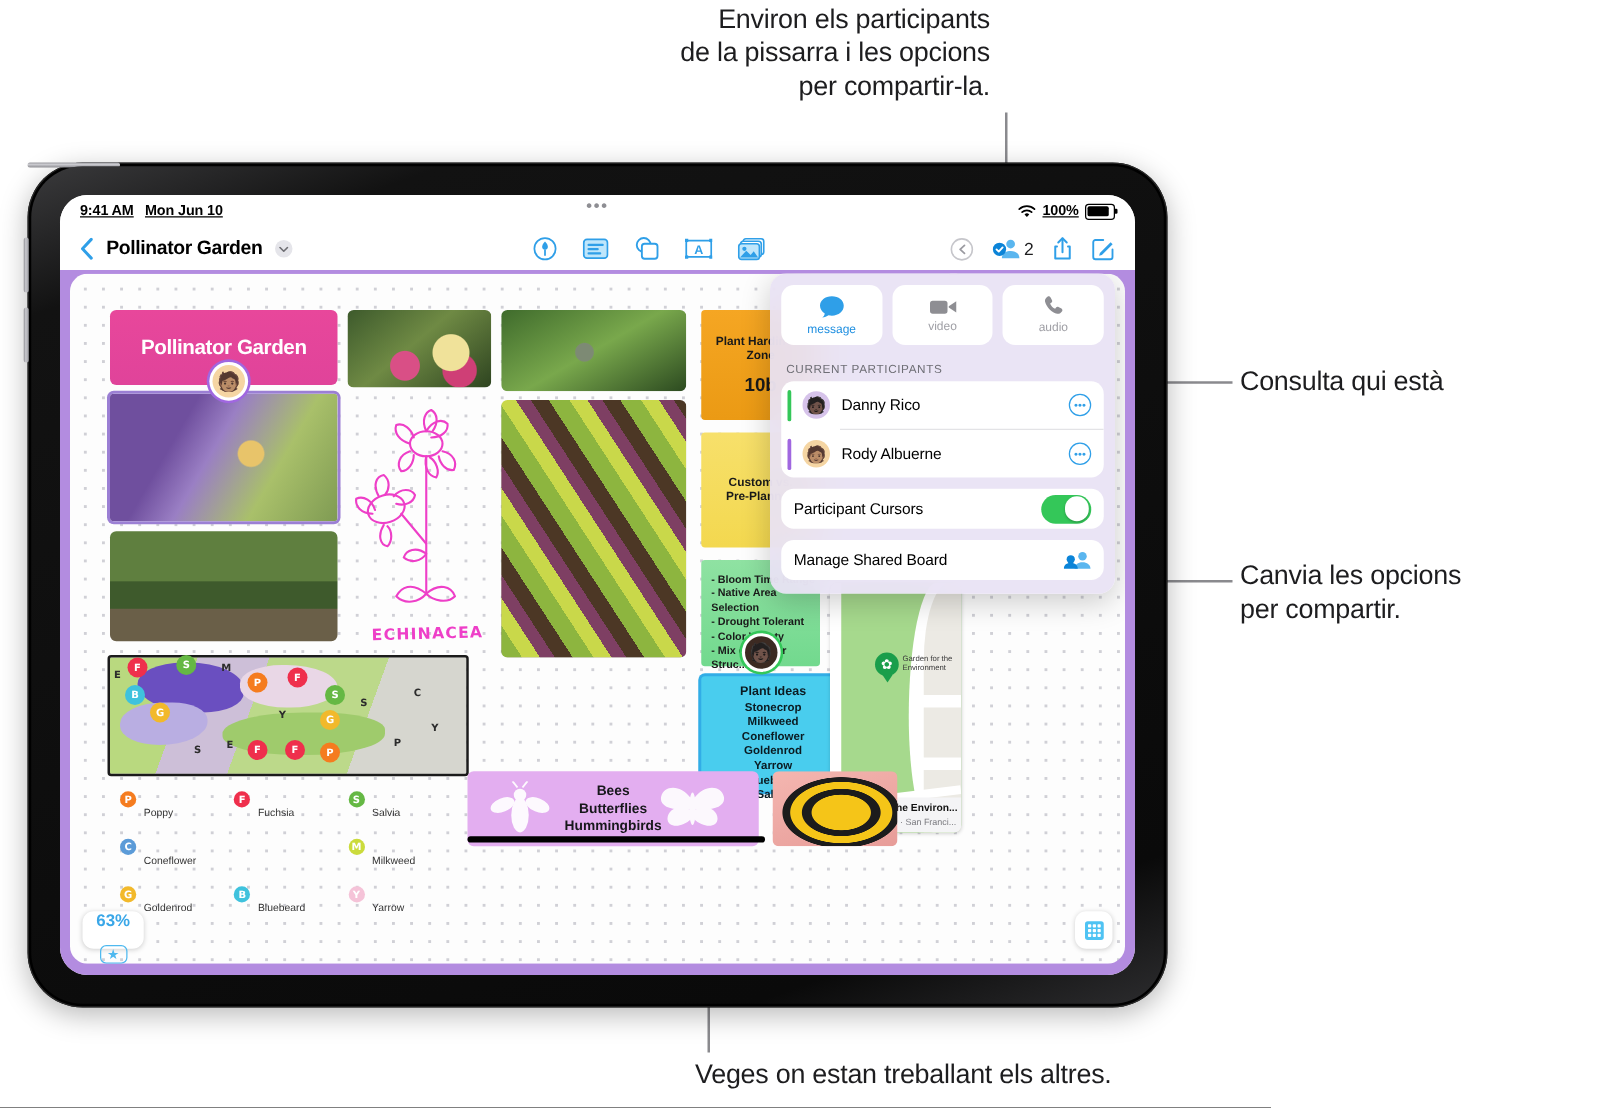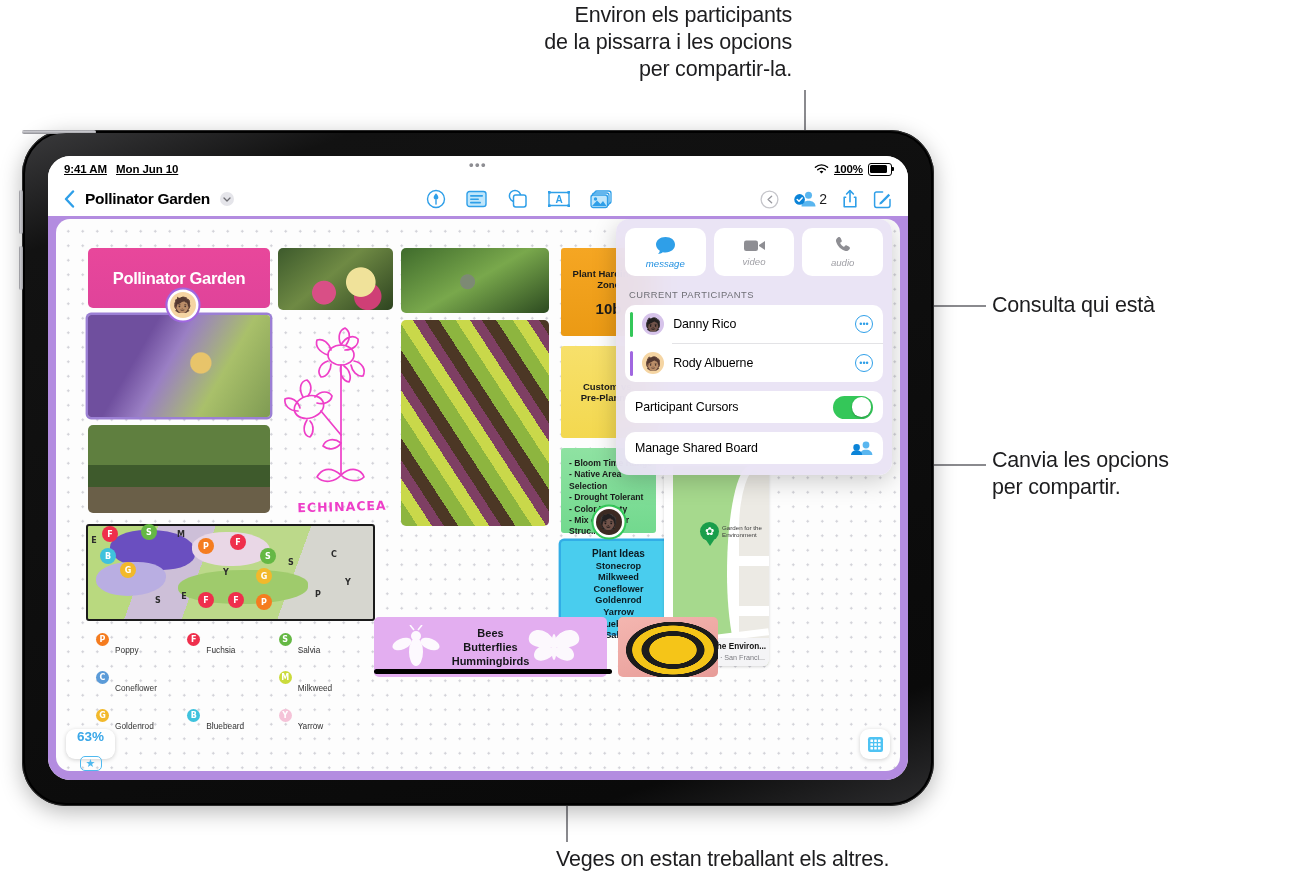--- a/index.html
+++ b/index.html
@@ -128,21 +128,21 @@
     background:#fff;box-shadow:0 1px 4px rgba(0,0,0,.18);display:flex;align-items:center;
     justify-content:center;z-index:9;}
 
   
   #popover{position:absolute;right:8px;top:0;width:276px;border-radius:13px;
     background:rgba(233,226,244,.94);backdrop-filter:blur(14px);
     box-shadow:0 6px 24px rgba(0,0,0,.2);padding:9px 9px 11px;box-sizing:border-box;z-index:20;}
   #popover .arrow{position:absolute;top:-8px;right:118px;width:18px;height:9px;overflow:hidden;}
   #popover .arrow:after{content:"";position:absolute;left:0;top:1px;width:18px;height:18px;
     background:rgba(233,226,244,.96);transform:rotate(45deg) translate(4px,7px);}
-  #actions{display:flex;gap:8px;font-style:italic;}
+  #actions{display:flex;gap:8px;}
   .act{flex:1;height:48px;background:#fff;border-radius:10px;display:flex;flex-direction:column;
     align-items:center;justify-content:center;gap:3px;}
   .act .lbl{font-size:9.6px;}
   .act.on .lbl{color:#1f8fe0;}
   .act.off .lbl{color:#a0a0a6;}
   #cplabel{font-size:9.4px;letter-spacing:.5px;color:#6f6f76;margin:13px 0 5px 4px;}
   #plist{background:#fff;border-radius:10px;overflow:hidden;}
   .prow{display:flex;align-items:center;height:38px;padding:0 10px 0 0;position:relative;}
   .pbar{width:3.2px;height:25px;border-radius:2px;margin:0 9px 0 5px;flex:none;}
   .pav{width:22px;height:22px;border-radius:50%;display:flex;align-items:center;

